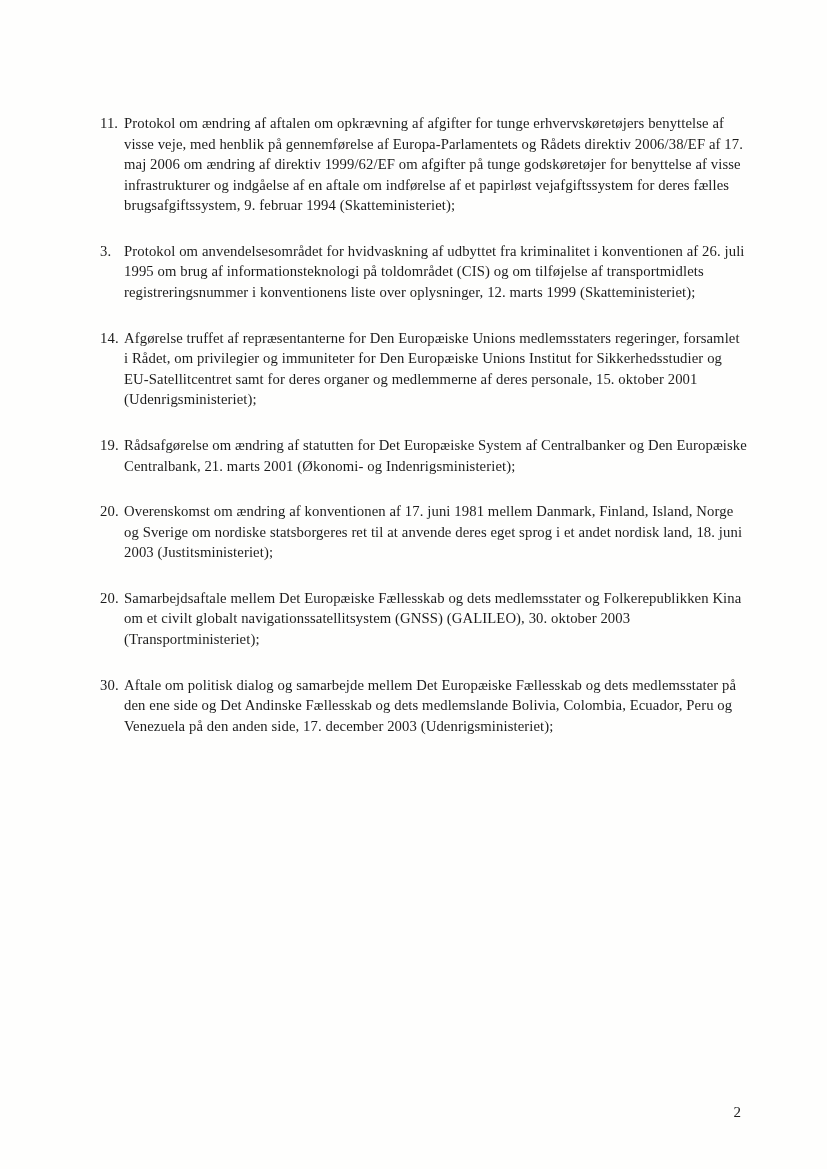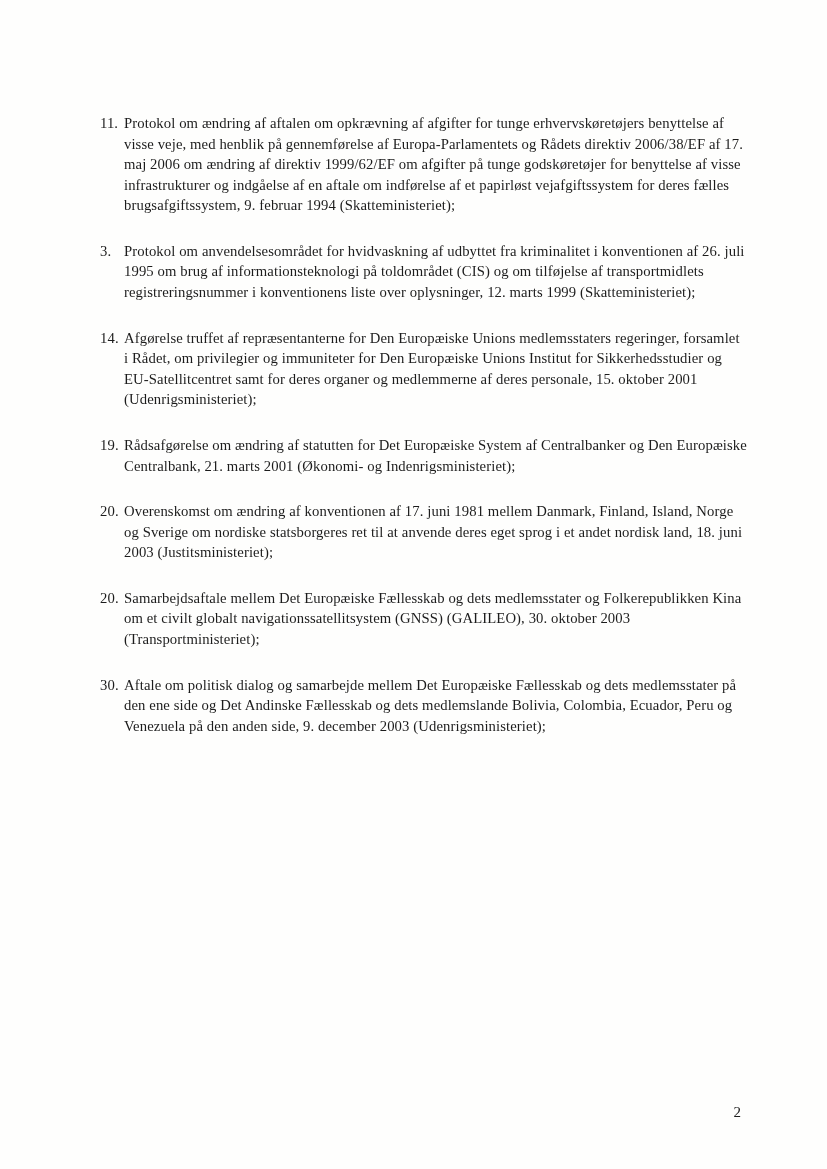--- a/index.html
+++ b/index.html
@@ -81,19 +81,19 @@
       <span class="txt">Overenskomst om ændring af konventionen af 17. juni 1981 mellem Danmark, Finland, Island, Norge og Sverige om nordiske statsborgeres ret til at anvende deres eget sprog i et andet nordisk land, 18. juni 2003 (Justitsministeriet);</span>
     </div>
 
     <div class="doc-item">
       <span class="num">20.</span>
       <span class="txt">Samarbejdsaftale mellem Det Europæiske Fællesskab og dets medlemsstater og Folkerepublikken Kina om et civilt globalt navigationssatellitsystem (GNSS) (GALILEO), 30. oktober 2003 (Transportministeriet);</span>
     </div>
 
     <div class="doc-item">
       <span class="num">30.</span>
-      <span class="txt">Aftale om politisk dialog og samarbejde mellem Det Europæiske Fællesskab og dets medlemsstater på den ene side og Det Andinske Fællesskab og dets medlemslande Bolivia, Colombia, Ecuador, Peru og Venezuela på den anden side, 9. december 2003 (Udenrigsministeriet);</span>
+      <span class="txt">Aftale om politisk dialog og samarbejde mellem Det Europæiske Fællesskab og dets medlemsstater på den ene side og Det Andinske Fællesskab og dets medlemslande Bolivia, Colombia, Ecuador, Peru og Venezuela på den anden side, 17. december 2003 (Udenrigsministeriet);</span>
     </div>
 
   </div>
 
   <div class="page-number">2</div>
 </div>
 
 </body></html>

